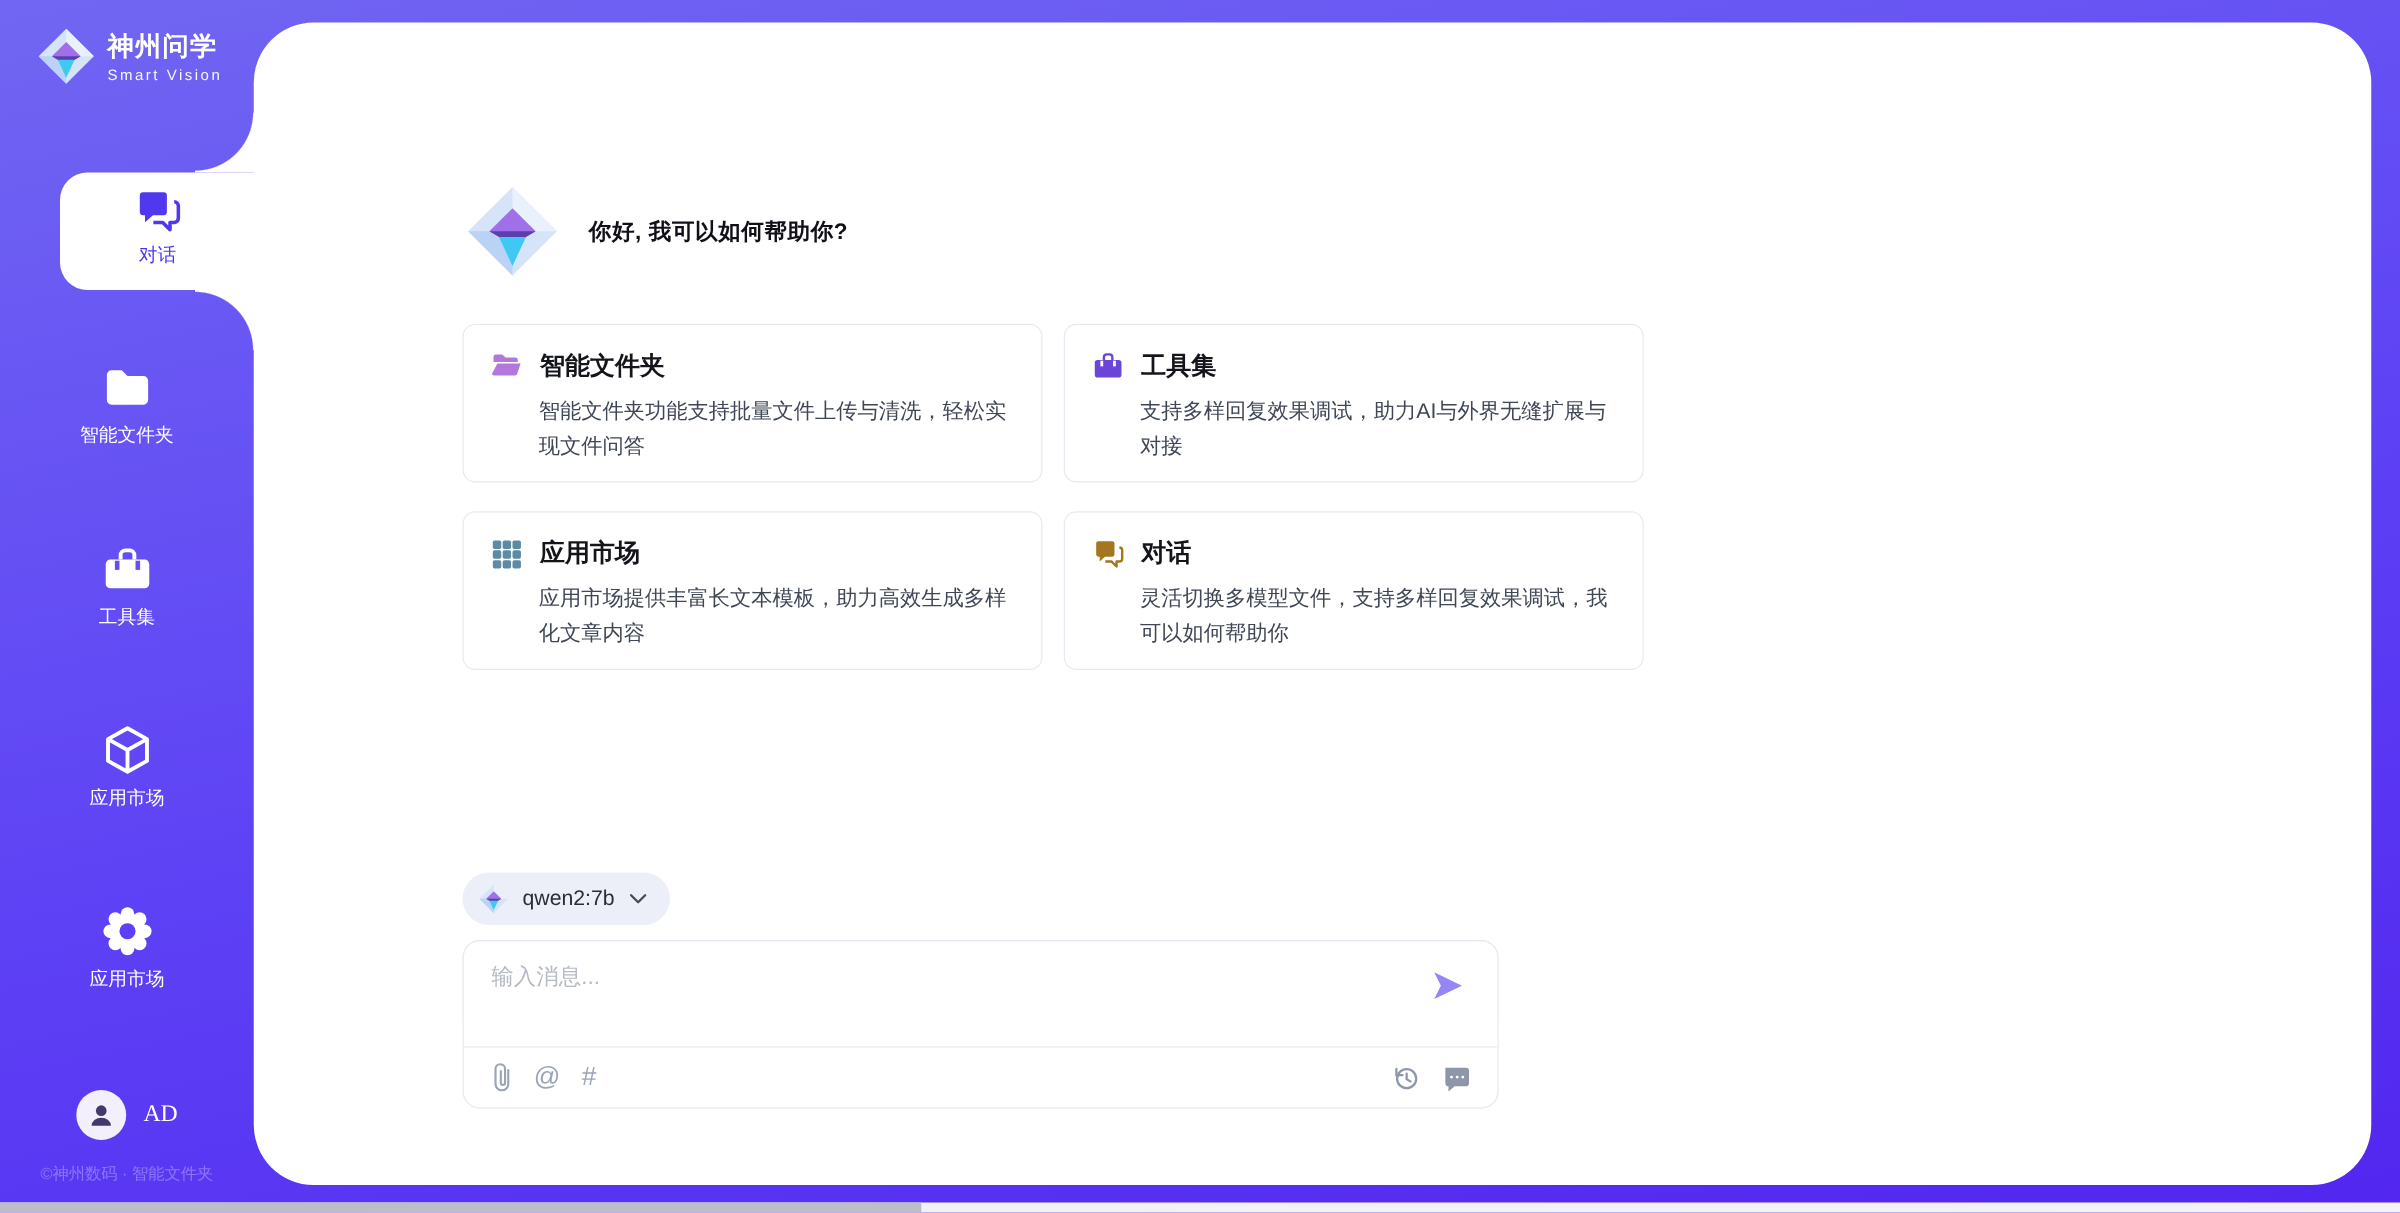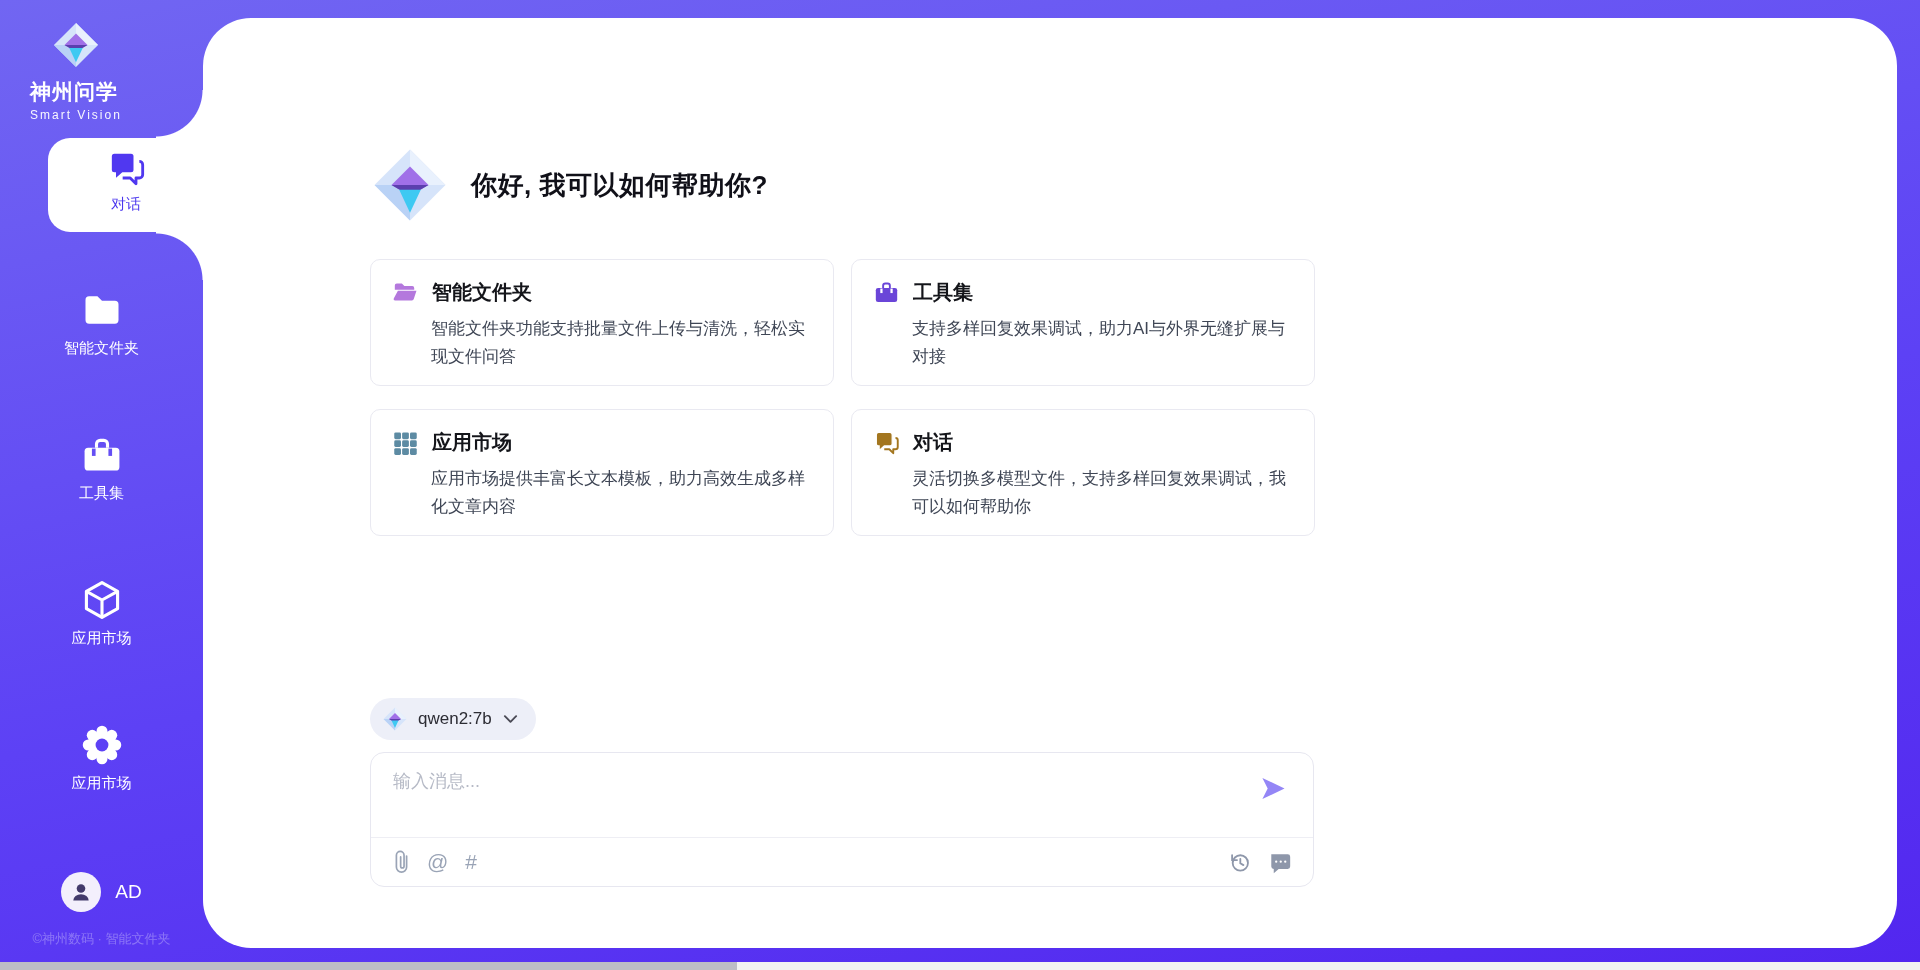--- a/index.html
+++ b/index.html
@@ -10,21 +10,21 @@
     background:linear-gradient(168deg,#7166f2 0%,#5d41f5 55%,#5226ef 100%);
   }
 
   
   .main-panel {
     position:absolute; left:203px; top:18px; width:1694px; height:930px;
     background:#ffffff; border-radius:48px;
   }
 
   
-  .logo-block { position:absolute; left:30px; top:22px; display:flex; align-items:center; gap:10px; z-index:5;flex-direction:column; }
+  .logo-block { position:absolute; left:30px; top:22px; display:flex; align-items:center; gap:10px; z-index:5; }
   .logo-title { color:#fff; font-size:21px; font-weight:700; letter-spacing:1px; }
   .logo-sub { color:rgba(255,255,255,.95); font-size:12px; letter-spacing:2px; margin-top:2px; }
 
   .active-tab {
     position:absolute; left:48px; top:138px; width:157px; height:94px;
     background:#fff; border-radius:22px 0 0 22px; z-index:2;
   }
   .fillet-top {
     position:absolute; left:156px; top:90px; width:48px; height:48px; z-index:2;
     background:radial-gradient(circle 48px at 0 0, rgba(0,0,0,0) 0 46px, #fff 47px);
@@ -43,29 +43,29 @@
   .nav-item.active .nav-label { font-weight:500; color:#4a36ee; }
 
   .user-row {
     position:absolute; left:0; top:872px; width:203px; display:flex; z-index:3;
     align-items:center; justify-content:center; gap:14px; cursor:pointer;
   }
   .avatar {
     width:40px; height:40px; border-radius:50%; background:#f3effc;
     display:flex; align-items:center; justify-content:center;
   }
-  .user-name { color:#fff; font-size:19px; font-weight:500; }
+  .user-name { color:#fff; font-size:19px; font-weight:500;font-family:Liberation Serif, serif; }
   .copyright {
     position:absolute; left:0; top:930px; width:203px; text-align:center;
     color:rgba(255,255,255,.3); font-size:13px; z-index:3; white-space:nowrap;
   }
 
   
   .greeting { position:absolute; left:373px; top:148px; display:flex; align-items:center; gap:24px; }
-  .greeting-title { font-size:26px; font-weight:700; color:#101018; letter-spacing:.5px; }
+  .greeting-title { font-size:18px; font-weight:700; color:#101018; letter-spacing:.5px; }
 
   
   .cards {
     position:absolute; left:370px; top:259px; width:948px;
     display:grid; grid-template-columns:464px 464px; gap:23px 17px;
   }
   .card {
     height:127px; background:#fff; border:1px solid #e9e9f1; border-radius:10px;
     padding:19px 24px 0 21px; cursor:pointer;
   }
@@ -80,21 +80,21 @@
   
   .model-pill {
     position:absolute; left:370px; top:698px; height:42px;
     display:inline-flex; align-items:center; gap:11px; padding:0 18px 0 13px;
     background:#edeff8; border-radius:21px; cursor:pointer;
   }
   .model-name { font-size:17px; color:#2c2c34;text-align:right; }
 
   
   .composer {
-    position:absolute; left:370px; top:752px; width:944px; height:135px;
+    position:absolute; left:370px; top:752px; width:829px; height:135px;
     background:#fff; border:1px solid #e7e7f0; border-radius:14px;
   }
   .composer textarea {
     position:absolute; left:22px; top:16px; width:820px; height:58px;
     border:none; outline:none; resize:none; font-size:18px; color:#333;
     font-family:"Liberation Sans","DejaVu Sans",sans-serif; background:transparent;
   }
   .composer textarea::placeholder { color:#b6bac6; }
   .send-btn { position:absolute; right:24px; top:22px; width:32px; height:28px; border:none; background:none; cursor:pointer; color:#9486f6; }
   .composer-divider { position:absolute; left:0; right:0; top:84px; border-top:1px solid #eeeef4; }

